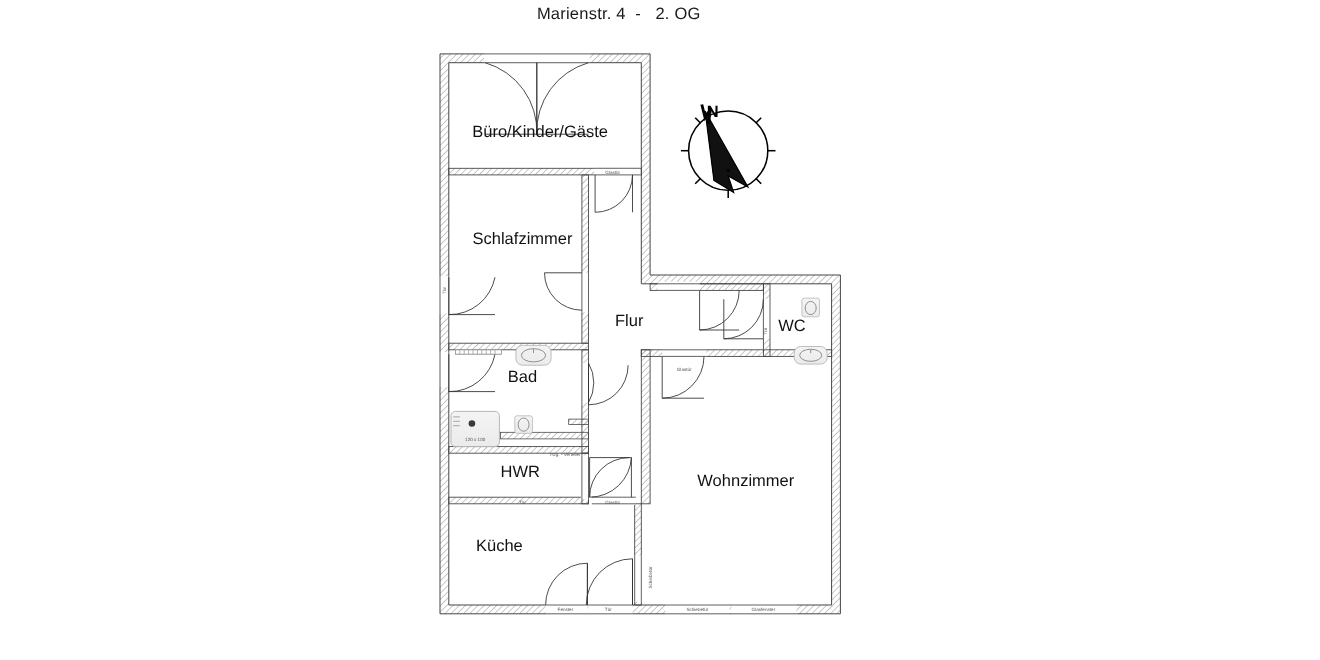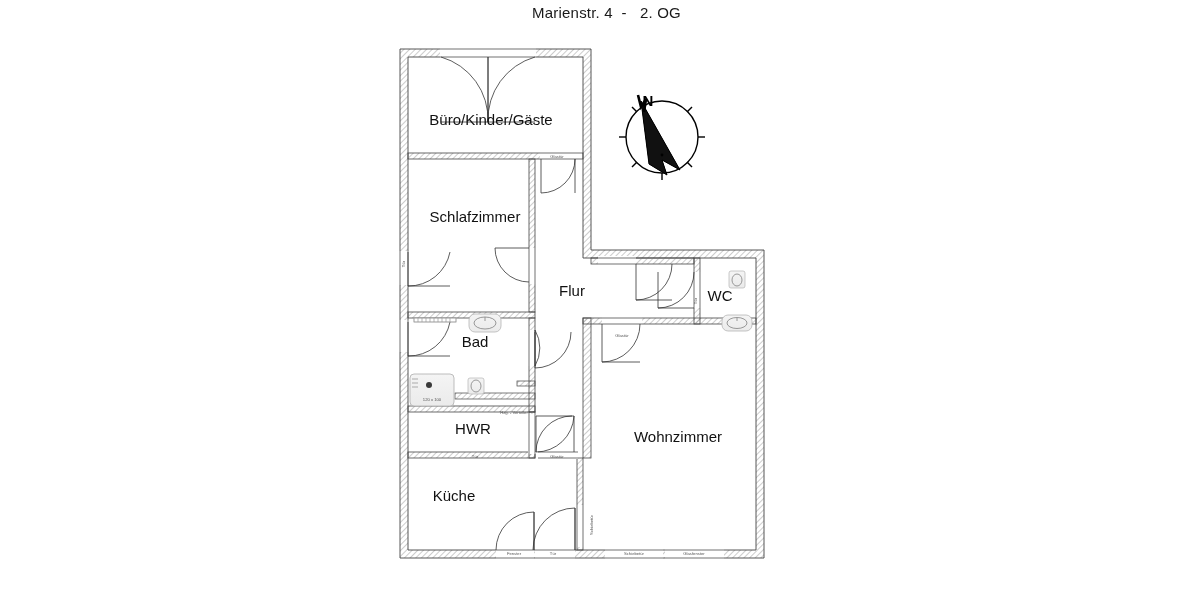--- a/index.html
+++ b/index.html
@@ -18,21 +18,20 @@
   #plan-title {
     position: absolute;
     left: 0;
     top: 4px;
     width: 1125px;
     text-align: center;
     font-size: 15px;
     letter-spacing: 0.2px;
     color: #1a1a1a;
     white-space: pre;
-    padding-left: 44px;
   }
   #floorplan-svg {
     position: absolute;
     left: 0;
     top: 0;
   }
   .room-label {
     font-family: "Liberation Sans", sans-serif;
     fill: #111111;
     text-anchor: middle;

